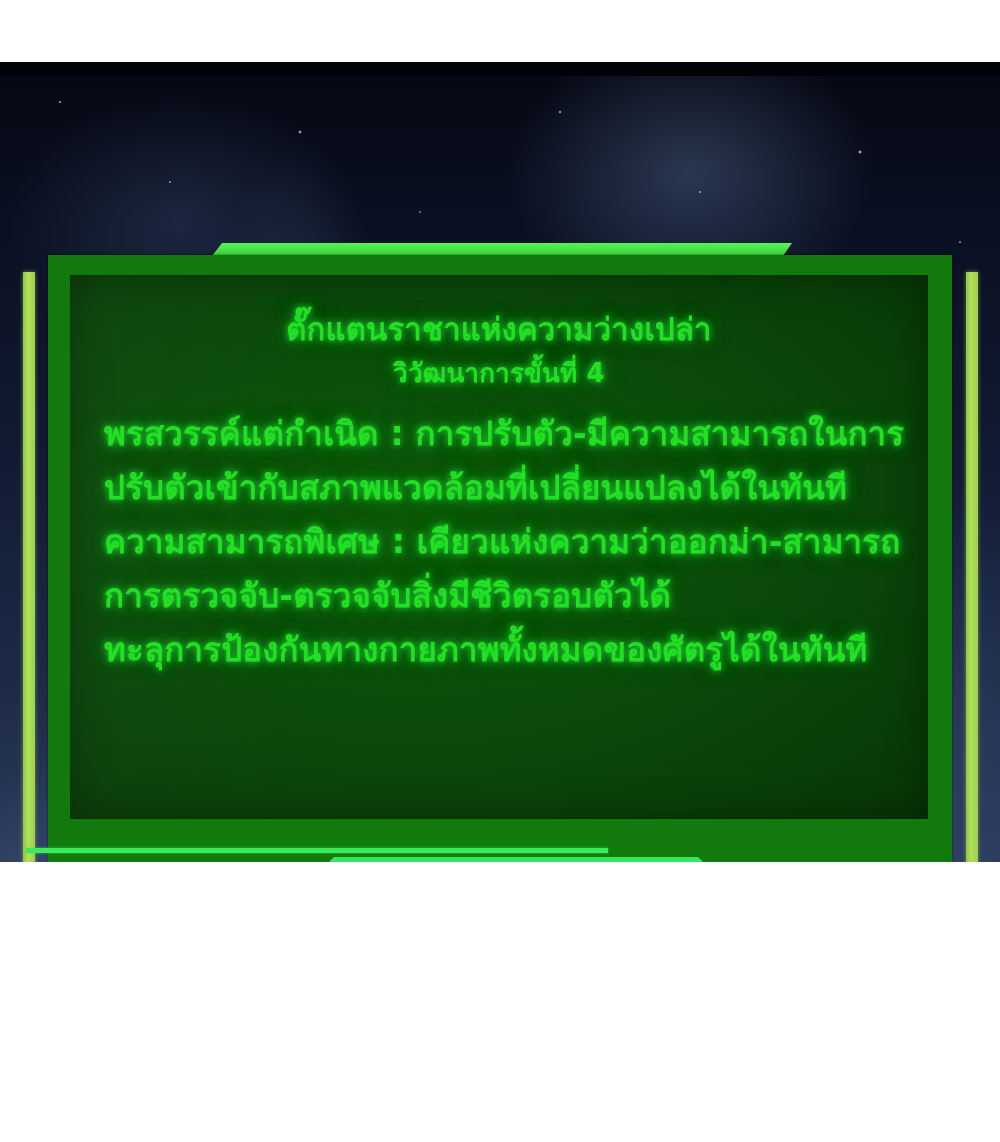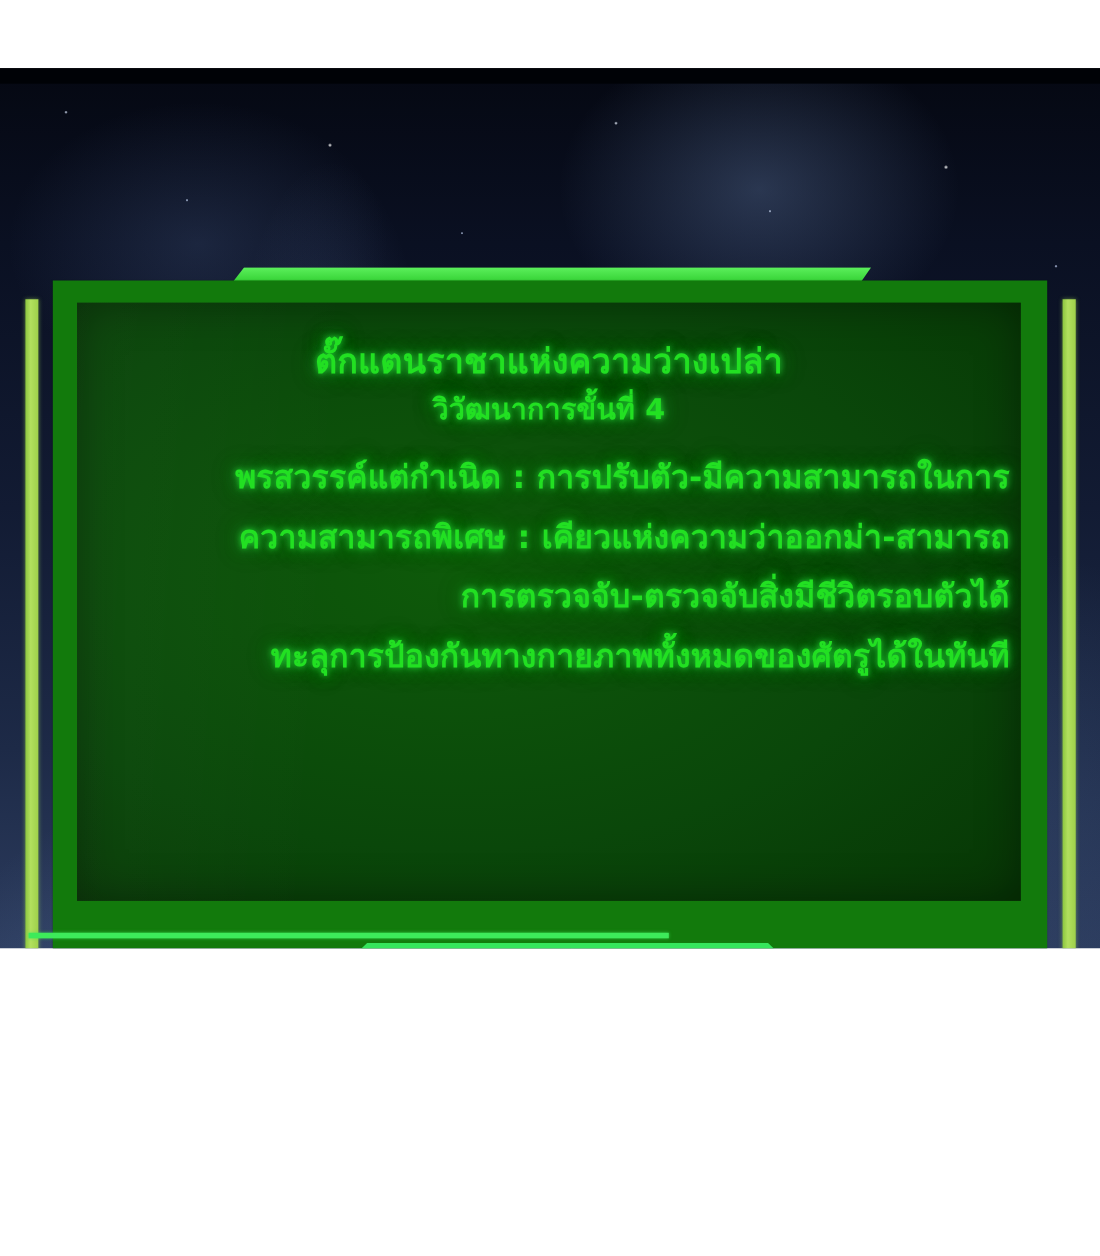--- a/index.html
+++ b/index.html
@@ -199,23 +199,23 @@
     line-height: 44px;
   }
 
   #stat-lines {
     position: absolute;
     left: 34px;
     right: 10px;
     top: 132px;
   }
   .stat-line {
-    font-size: 29px;
+    font-size: 33px;
     line-height: 54px;
-    text-align: right;
+    text-align: left;
   }
 </style>
 </head>
 <body>
 
 <div id="page">
 
   <div id="space-bg"></div>
   <div class="band-top"></div>
   <div class="band-bottom"></div>
@@ -228,20 +228,21 @@
   <div id="panel">
     <div id="panel-inner">
 
       <div id="title-block">
         <div class="thai" id="card-title">ตั๊กแตนราชาแห่งความว่างเปล่า</div>
         <div class="thai" id="card-subtitle">วิวัฒนาการขั้นที่ 4</div>
       </div>
 
       <div id="stat-lines">
         <div class="thai stat-line">พรสวรรค์แต่กำเนิด : การปรับตัว-มีความสามารถในการ</div>
+        <div class="thai stat-line">ปรับตัวเข้ากับสภาพแวดล้อมที่เปลี่ยนแปลงได้ในทันที</div>
         <div class="thai stat-line">ความสามารถพิเศษ : เคียวแห่งความว่าออกม่า-สามารถ</div>
         <div class="thai stat-line">การตรวจจับ-ตรวจจับสิ่งมีชีวิตรอบตัวได้</div>
         <div class="thai stat-line">ทะลุการป้องกันทางกายภาพทั้งหมดของศัตรูได้ในทันที</div>
       </div>
 
     </div>
   </div>
 
   <div id="panel-underline"></div>
 

